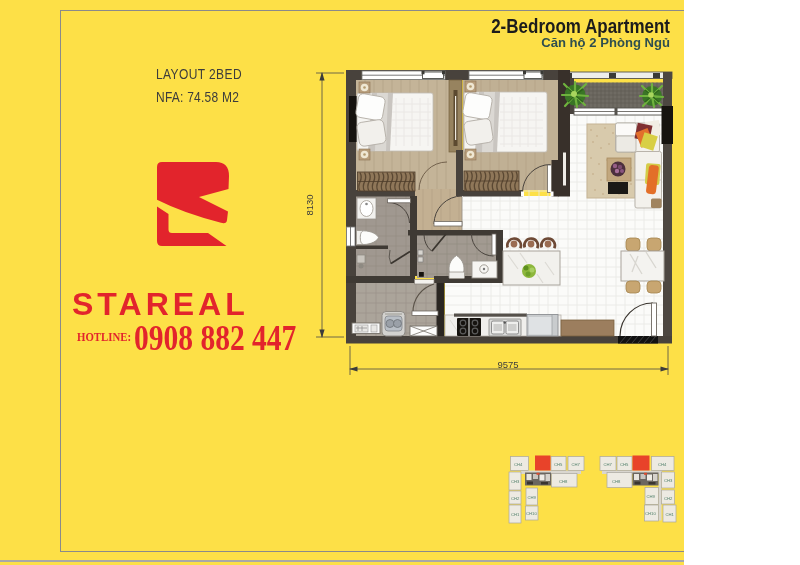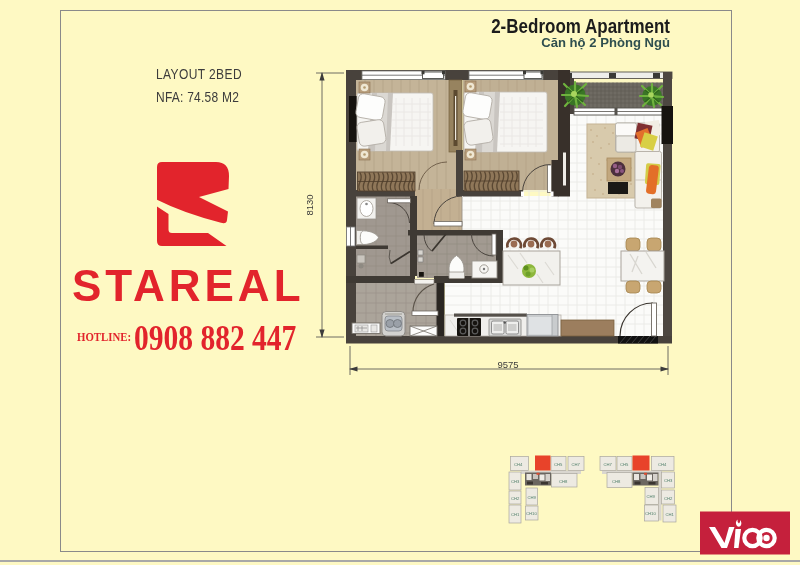--- a/index.html
+++ b/index.html
@@ -1,16 +1,16 @@
 <!DOCTYPE html>
 <html><head>
 <meta charset="utf-8">
 <style>
   html,body{margin:0;padding:0;background:#ffffff;}
-  #page{position:relative;width:800px;height:565px;overflow:hidden;background:#fef9c3;
+  #page{position:relative;width:684px;height:565px;overflow:hidden;background:#fde047;
         font-family:"Liberation Sans",sans-serif;}
   .abs{position:absolute;}
 </style>
 </head>
 <body>
 <div id="page">
 
 <div class="abs" style="left:60px;top:10px;width:670px;height:540px;border:1px solid #8a8a8a;"></div>
 
 <div class="abs" style="left:0;top:560px;width:800px;height:2px;background:#a8a8a8;"></div>
@@ -21,21 +21,21 @@
 
 <div class="abs" style="left:156px;top:65px;font-size:15px;color:#3c3c3c;letter-spacing:0.5px;transform:scaleX(0.8);transform-origin:0 0;">LAYOUT 2BED</div>
 
 <div class="abs" style="left:156px;top:88px;font-size:15px;color:#3c3c3c;letter-spacing:0.3px;transform:scaleX(0.8);transform-origin:0 0;">NFA: 74.58 M2</div>
 
 <svg class="abs" style="left:157px;top:162px;" width="73" height="86" viewBox="157 162 73 86">
   <path d="M157,167 Q157,162 162,162 L216,162 Q229,162 229,176 L228.5,189 L199,197 L228,211.5 L227,220 Q226.5,224.5 221,222.8 Q183,213 157,199.8 Z" fill="#e2242c"></path>
   <path d="M157,206.5 L168.5,214 L168.5,229.5 Q168.5,233 172,233 L208,233 L226.5,246 L162,246 Q157,246 157,241 Z" fill="#e2242c"></path>
 </svg>
 
-<div class="abs" style="left:72px;top:261px;font-size:44px;font-weight:bold;color:#e2242c;letter-spacing:4px;white-space:nowrap;">STAREAL</div>
+<div class="abs" style="left:72px;top:286px;font-size:32px;font-weight:bold;color:#e2242c;letter-spacing:4px;white-space:nowrap;">STAREAL</div>
 
 <div class="abs" style="left:77px;top:329px;font-family:'Liberation Serif',serif;color:#e2242c;font-size:13.5px;font-weight:bold;transform:scaleX(0.8);transform-origin:0 0;white-space:nowrap;">HOTLINE:</div>
 <div class="abs" style="left:134px;top:317px;font-family:'Liberation Serif',serif;color:#e2242c;font-size:36px;font-weight:bold;transform:scaleX(0.82);transform-origin:0 0;white-space:nowrap;">0908 882 447</div>
 
 <svg id="plan" class="abs" style="left:0;top:0;" width="800" height="565" viewBox="0 0 800 565">
 
 <g>
 <rect x="560" y="106" width="104" height="230" fill="#fbfbf9"></rect>
 <rect x="462" y="196" width="98" height="34" fill="#fbfbf9"></rect>
 <rect x="503" y="230" width="57" height="54" fill="#fbfbf9"></rect>

